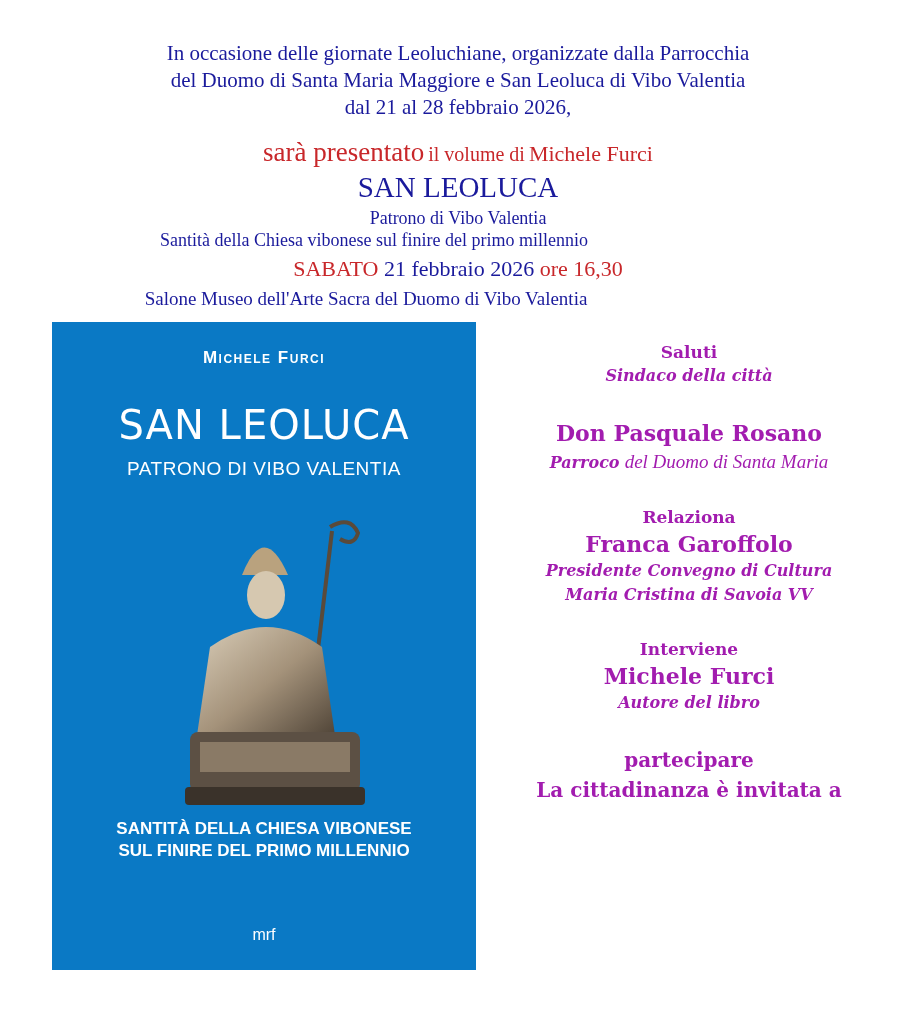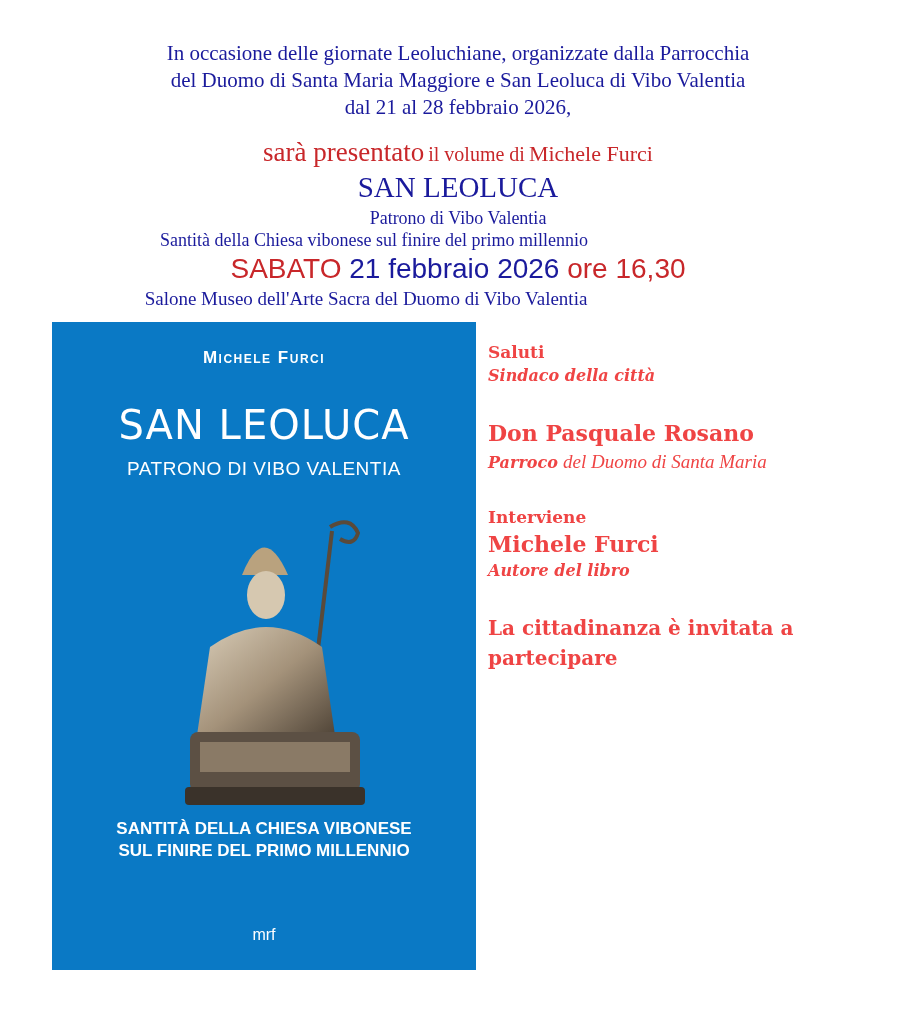--- a/index.html
+++ b/index.html
@@ -10,35 +10,35 @@
     position:absolute; left:0; top:40px; width:916px; text-align:center;
     font-family:"Liberation Serif","DejaVu Serif",serif; color:#1a1a9c;
     font-size:21px; line-height:27px;
   }
   .pres { position:absolute; left:0; top:135px; width:916px; text-align:center; font-family:"Liberation Serif",serif; line-height:34px; }
   .pres .big { font-size:27px; color:#c8272a; }
   .pres .small { font-size:20px; color:#c8272a; }
   .title { position:absolute; left:0; top:170px; width:916px; text-align:center; font-family:"Liberation Serif",serif; color:#1a1a9c; font-size:29px; line-height:34px; }
   .sub1 { position:absolute; left:0; top:207px; width:916px; text-align:center; font-family:"Liberation Serif",serif; color:#1a1a9c; font-size:18px; line-height:22px; }
   .sub2 { position:absolute; left:0; top:229px; width:748px; text-align:center; font-family:"Liberation Serif",serif; color:#1a1a9c; font-size:18px; line-height:22px; }
-  .date { position:absolute; left:0; top:253px; width:916px; text-align:center; font-family:Liberation Sans, sans-serif; font-size:28px; line-height:32px; }
+  .date { position:absolute; left:0; top:253px; width:916px; text-align:center; font-family:Liberation Serif, serif; font-size:22px; line-height:32px; }
   .venue { position:absolute; left:0; top:287px; width:732px; text-align:center; font-family:"Liberation Serif",serif; color:#1a1a9c; font-size:19px; line-height:24px; }
 
   .cover {
     position:absolute; left:52px; top:322px; width:424px; height:648px;
     background:#0a79c5; color:#ffffff; font-family:"Liberation Sans","DejaVu Sans",sans-serif; text-align:center;
   }
   .cover .author { position:absolute; top:26px; width:100%; font-size:17px; letter-spacing:1.5px; font-weight:bold; font-variant:small-caps; }
   .cover .ctitle { position:absolute; top:80px; width:100%; font-size:40px; letter-spacing:1px; font-family:"DejaVu Sans",sans-serif; }
   .cover .csub { position:absolute; top:136px; width:100%; font-size:19px; letter-spacing:0.5px; }
   .cover .cbottom { position:absolute; top:496px; width:100%; font-size:17px; line-height:22px; font-weight:bold; }
   .cover .pub { position:absolute; top:604px; width:100%; font-size:16px; }
   .statue { position:absolute; left:128px; top:185px; width:200px; height:305px; }
 
-  .program { position:absolute; left:488px; top:340px; width:402px; font-family:"DejaVu Serif","Liberation Serif",serif; color:#ef4444; }
+  .program { position:absolute; left:488px; top:340px; width:402px; text-align:center; font-family:"DejaVu Serif","Liberation Serif",serif; color:#a21caf; }
   .block { margin-bottom:30px; }
   .role { font-size:17px; font-weight:bold; line-height:24px; }
   .name { font-size:22px; font-weight:bold; line-height:30px; }
   .desc { font-size:16px; font-style:italic; font-weight:bold; line-height:24px; }
   .desc2 { font-family:"Liberation Serif",serif; font-size:19px; font-style:italic; line-height:27px; }
   .invite { font-size:20px; font-weight:bold; line-height:30px; margin-top:28px; }
 </style>
 </head>
 <body>
 
@@ -102,21 +102,27 @@
     <div class="desc">Sindaco della città</div>
   </div>
   <div class="block">
     <div class="name">Don Pasquale Rosano</div>
     <div>
       <span class="desc">Parroco</span>
       <span class="desc2">del Duomo di Santa Maria</span>
     </div>
   </div>
   <div class="block">
+    <div class="role">Relaziona</div>
+    <div class="name">Franca Garoffolo</div>
+    <div class="desc">Presidente Convegno di Cultura</div>
+    <div class="desc">Maria Cristina di Savoia VV</div>
+  </div>
+  <div class="block">
     <div class="role">Interviene</div>
     <div class="name">Michele Furci</div>
     <div class="desc">Autore del libro</div>
   </div>
   <div class="invite">
+    <div>partecipare</div>
     <div>La cittadinanza è invitata a</div>
-    <div>partecipare</div>
   </div>
 </div>
 
 </body></html>

